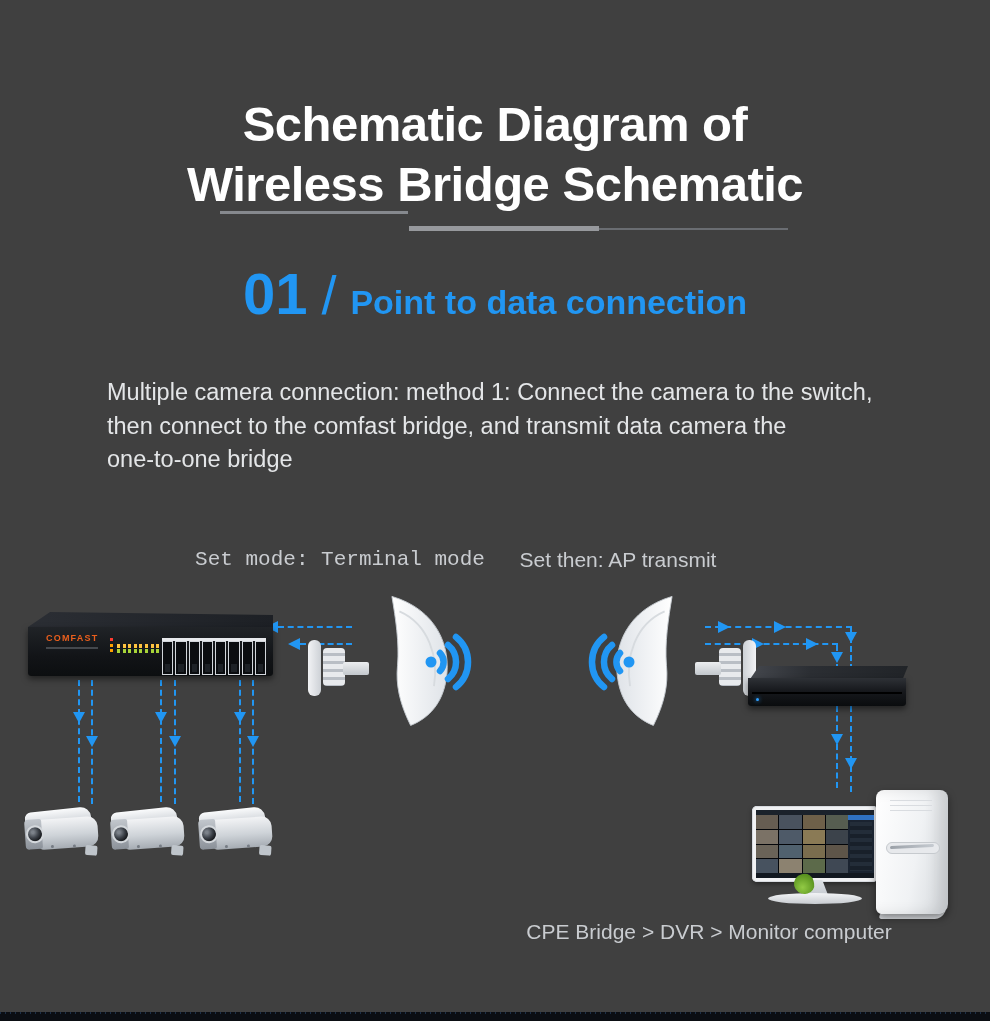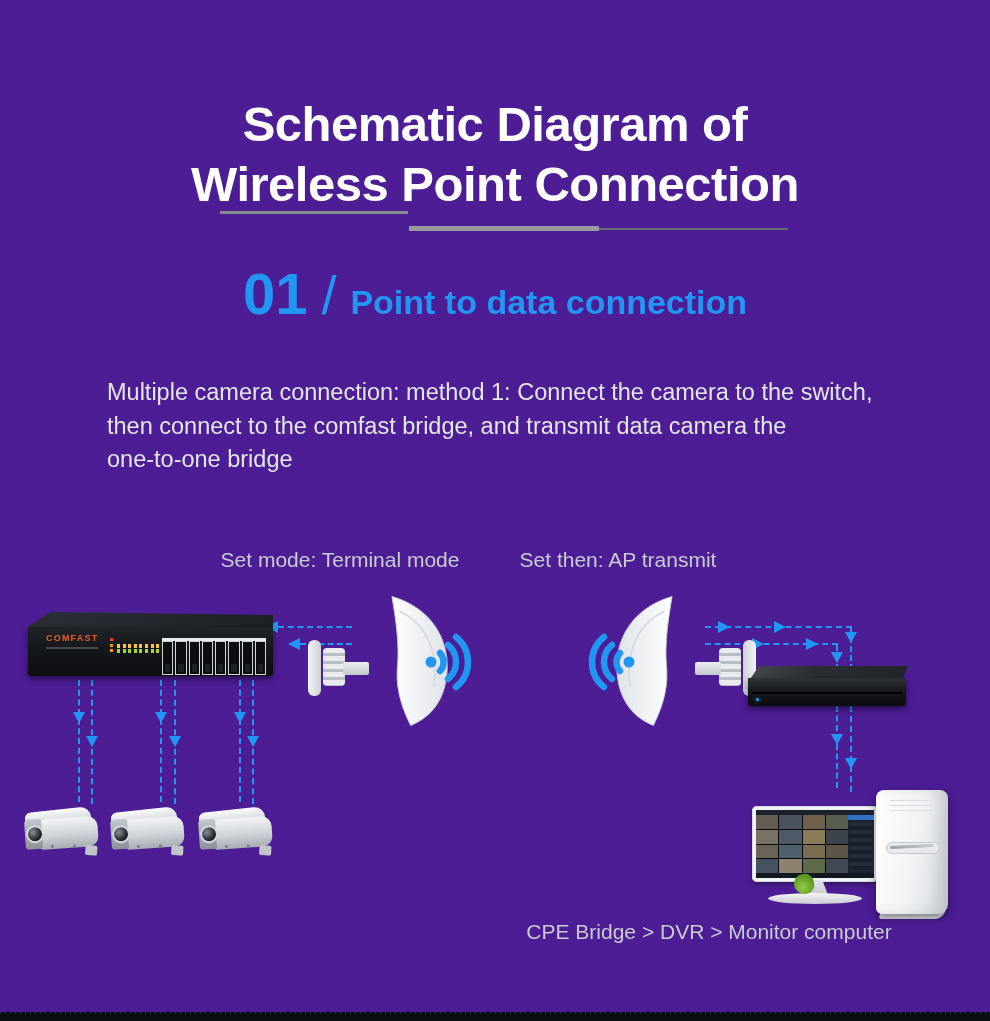--- a/index.html
+++ b/index.html
@@ -1,16 +1,16 @@
 <!DOCTYPE html>
 <html><head>
 <meta charset="utf-8">
 <style>
   html,body{margin:0;padding:0;background:#14171d;}
-  .stage{position:relative;width:990px;height:1021px;background:#4c1d95;overflow:hidden;
+  .stage{position:relative;width:990px;height:1021px;background:#404040;overflow:hidden;
          font-family:"Liberation Sans",sans-serif;}
 
   
   .title{position:absolute;top:94px;left:0;width:990px;text-align:center;color:#ffffff;
          font-size:49px;font-weight:bold;line-height:60px;letter-spacing:-0.5px;}
   .u-line{position:absolute;left:220px;top:211px;width:188px;height:3px;background:#86898e;}
   .div-thick{position:absolute;left:409px;top:226px;width:190px;height:5px;background:#97999d;}
   .div-thin{position:absolute;left:599px;top:228px;width:189px;height:2px;background:#6a6d72;}
 
   .section{position:absolute;top:260px;left:0;width:990px;display:flex;justify-content:center;
@@ -129,39 +129,39 @@
   .bottom-strip::before{content:'';position:absolute;top:0;left:0;right:0;height:2px;
       background:repeating-linear-gradient(90deg,rgba(60,110,170,.35) 0 1px,transparent 1px 5px);}
 </style>
 </head>
 <body>
 
 <div class="stage">
 
   <div class="title">
     <div>Schematic Diagram of</div>
-    <div>Wireless Point Connection</div>
+    <div>Wireless Bridge Schematic</div>
   </div>
   <div class="u-line"></div>
   <div class="div-thick"></div>
   <div class="div-thin"></div>
 
   <div class="section">
     <span class="sec-num">01</span>
     <span class="sec-slash">/</span>
     <span class="sec-head">Point to data connection</span>
   </div>
 
   <div class="desc">
     <div>Multiple camera connection: method 1: Connect the camera to the switch,</div>
     <div>then connect to the comfast bridge, and transmit data camera the</div>
     <div>one-to-one bridge</div>
   </div>
 
-  <div class="mode-label" style="left:340px;top:548px;">Set mode: Terminal mode</div>
+  <div class="mode-label" style="left:340px;top:548px;font-family:Liberation Mono, monospace;">Set mode: Terminal mode</div>
   <div class="mode-label" style="left:618px;top:548px;">Set then: AP transmit</div>
 
   <div class="hdash" style="left:278px;top:626px;width:74px;"></div>
   <div class="arr a-left" style="left:266px;top:621px;"></div>
   <div class="hdash" style="left:300px;top:643px;width:52px;"></div>
   <div class="arr a-left" style="left:288px;top:638px;"></div>
 
   <div class="vdash" style="left:78px;top:680px;height:122px;"></div>
   <div class="vdash" style="left:91px;top:680px;height:124px;"></div>
   <div class="vdash" style="left:160px;top:680px;height:122px;"></div>

